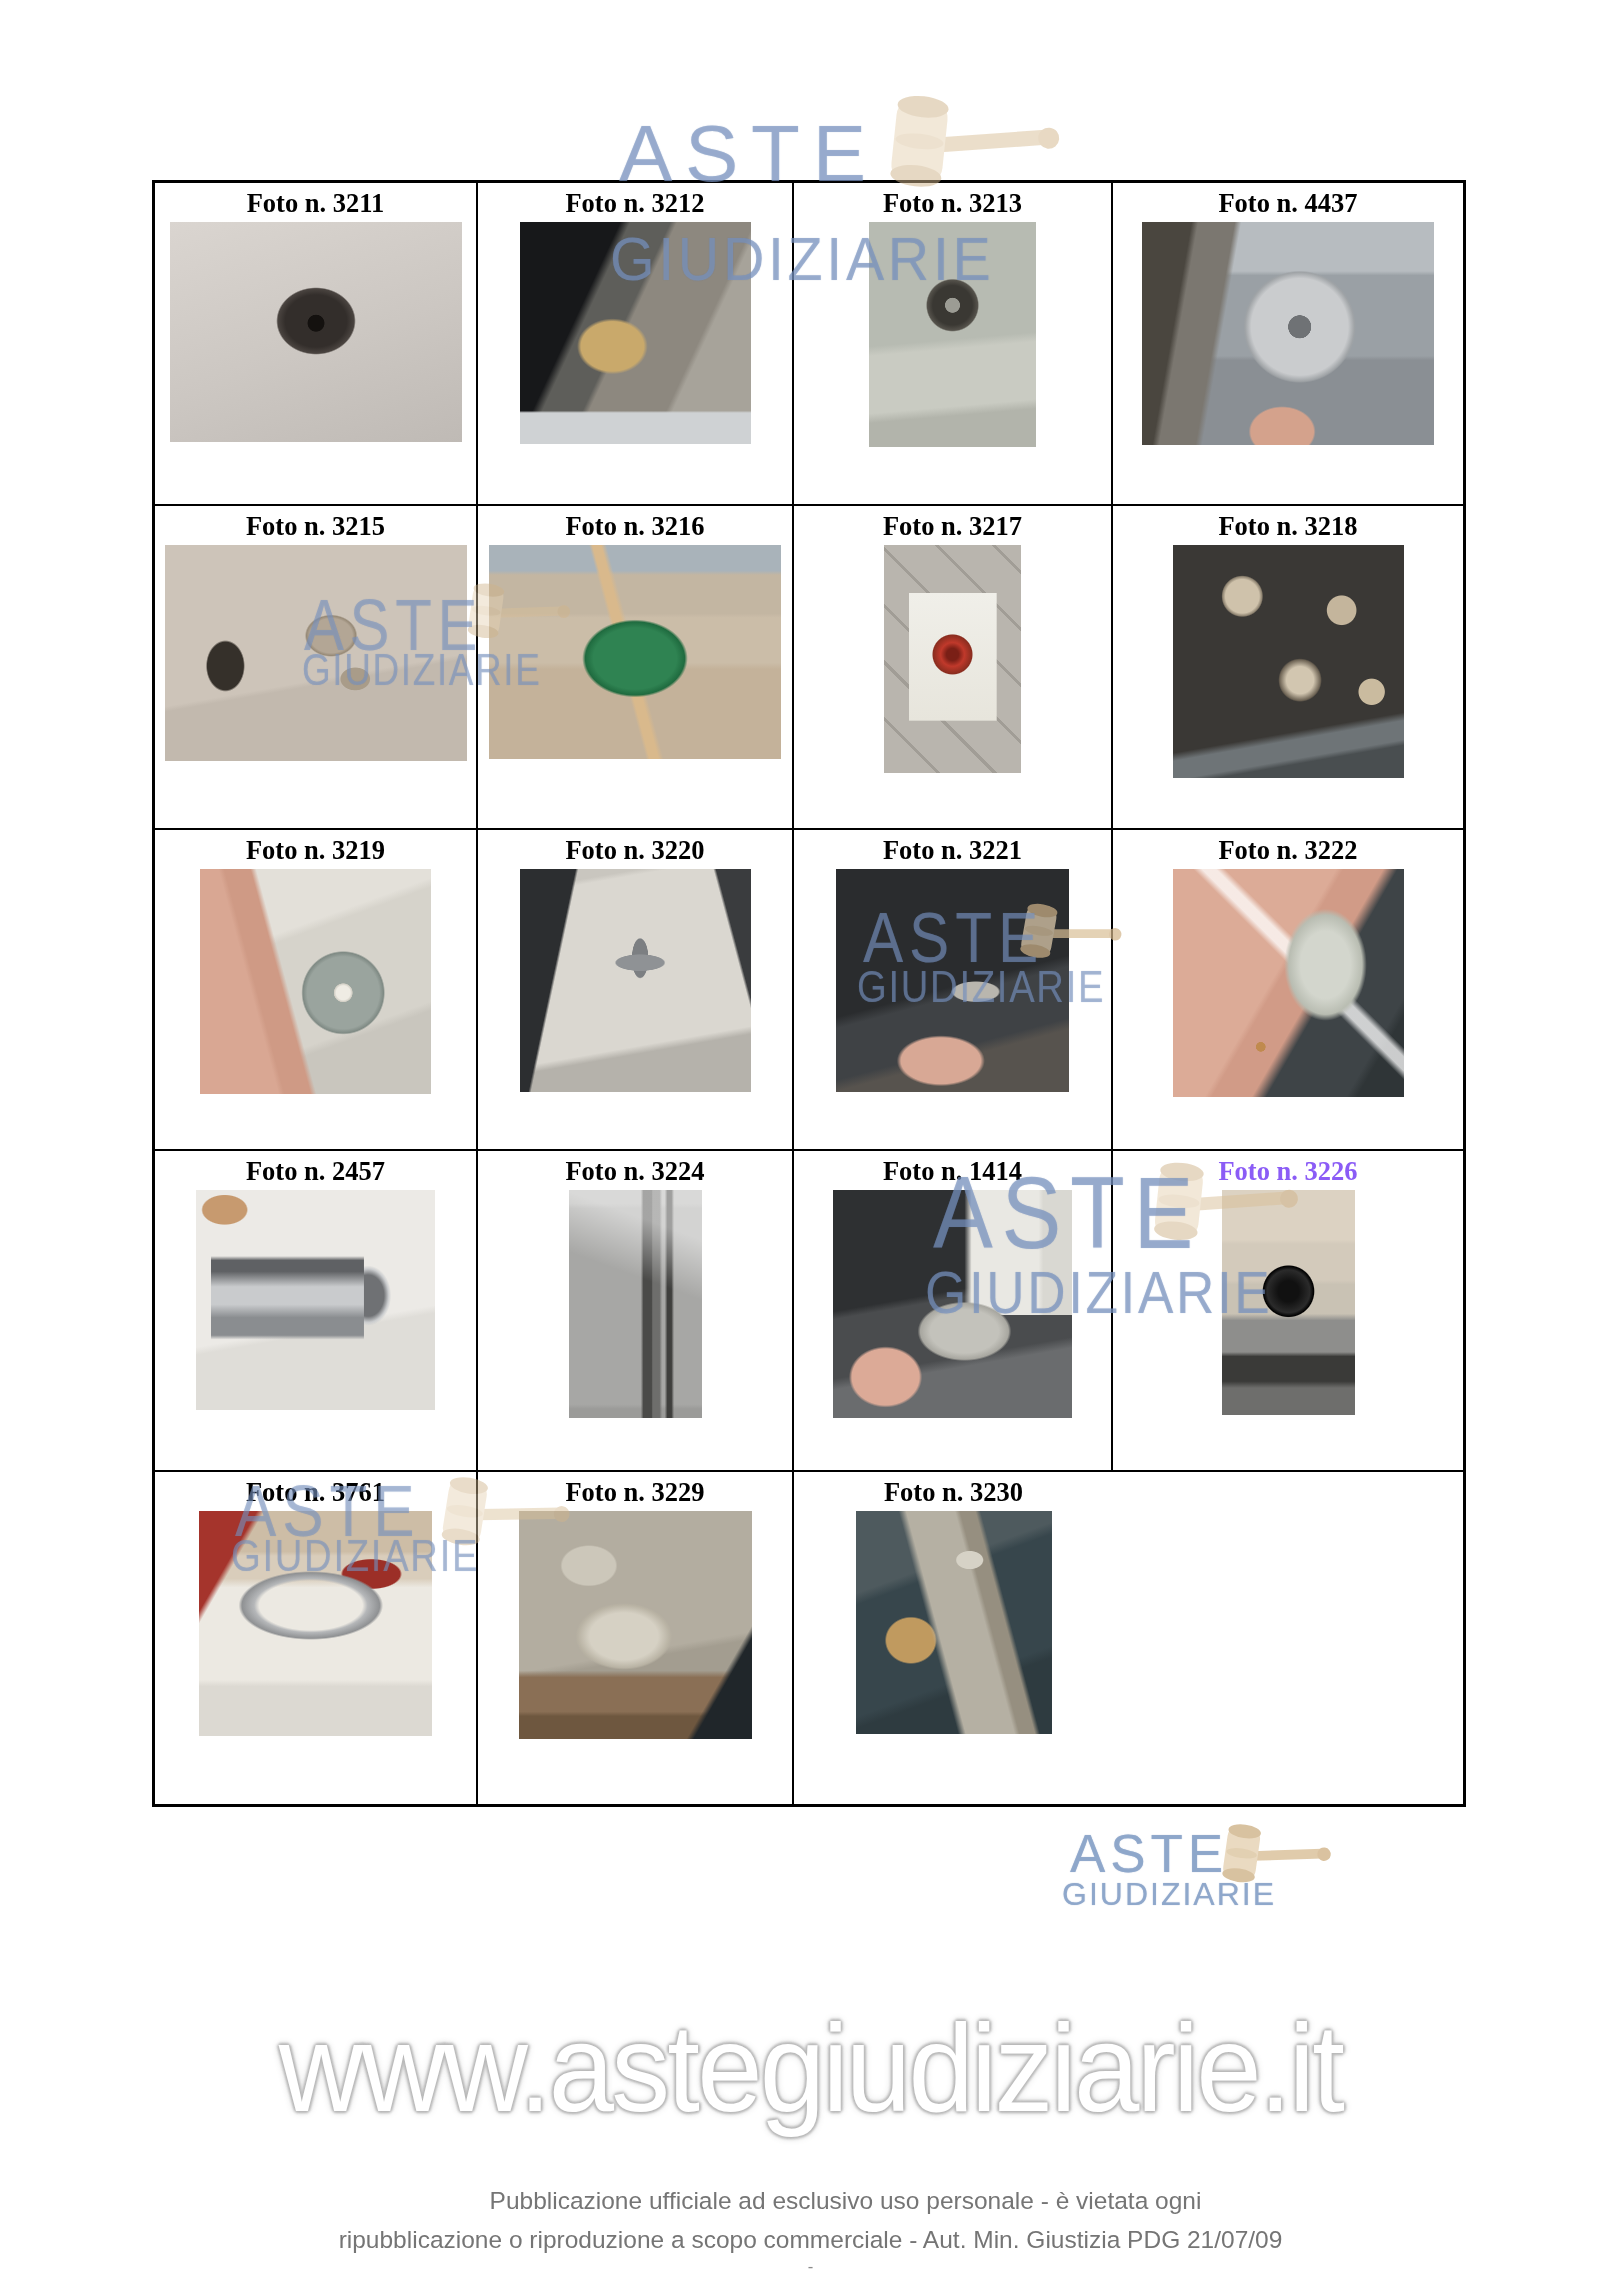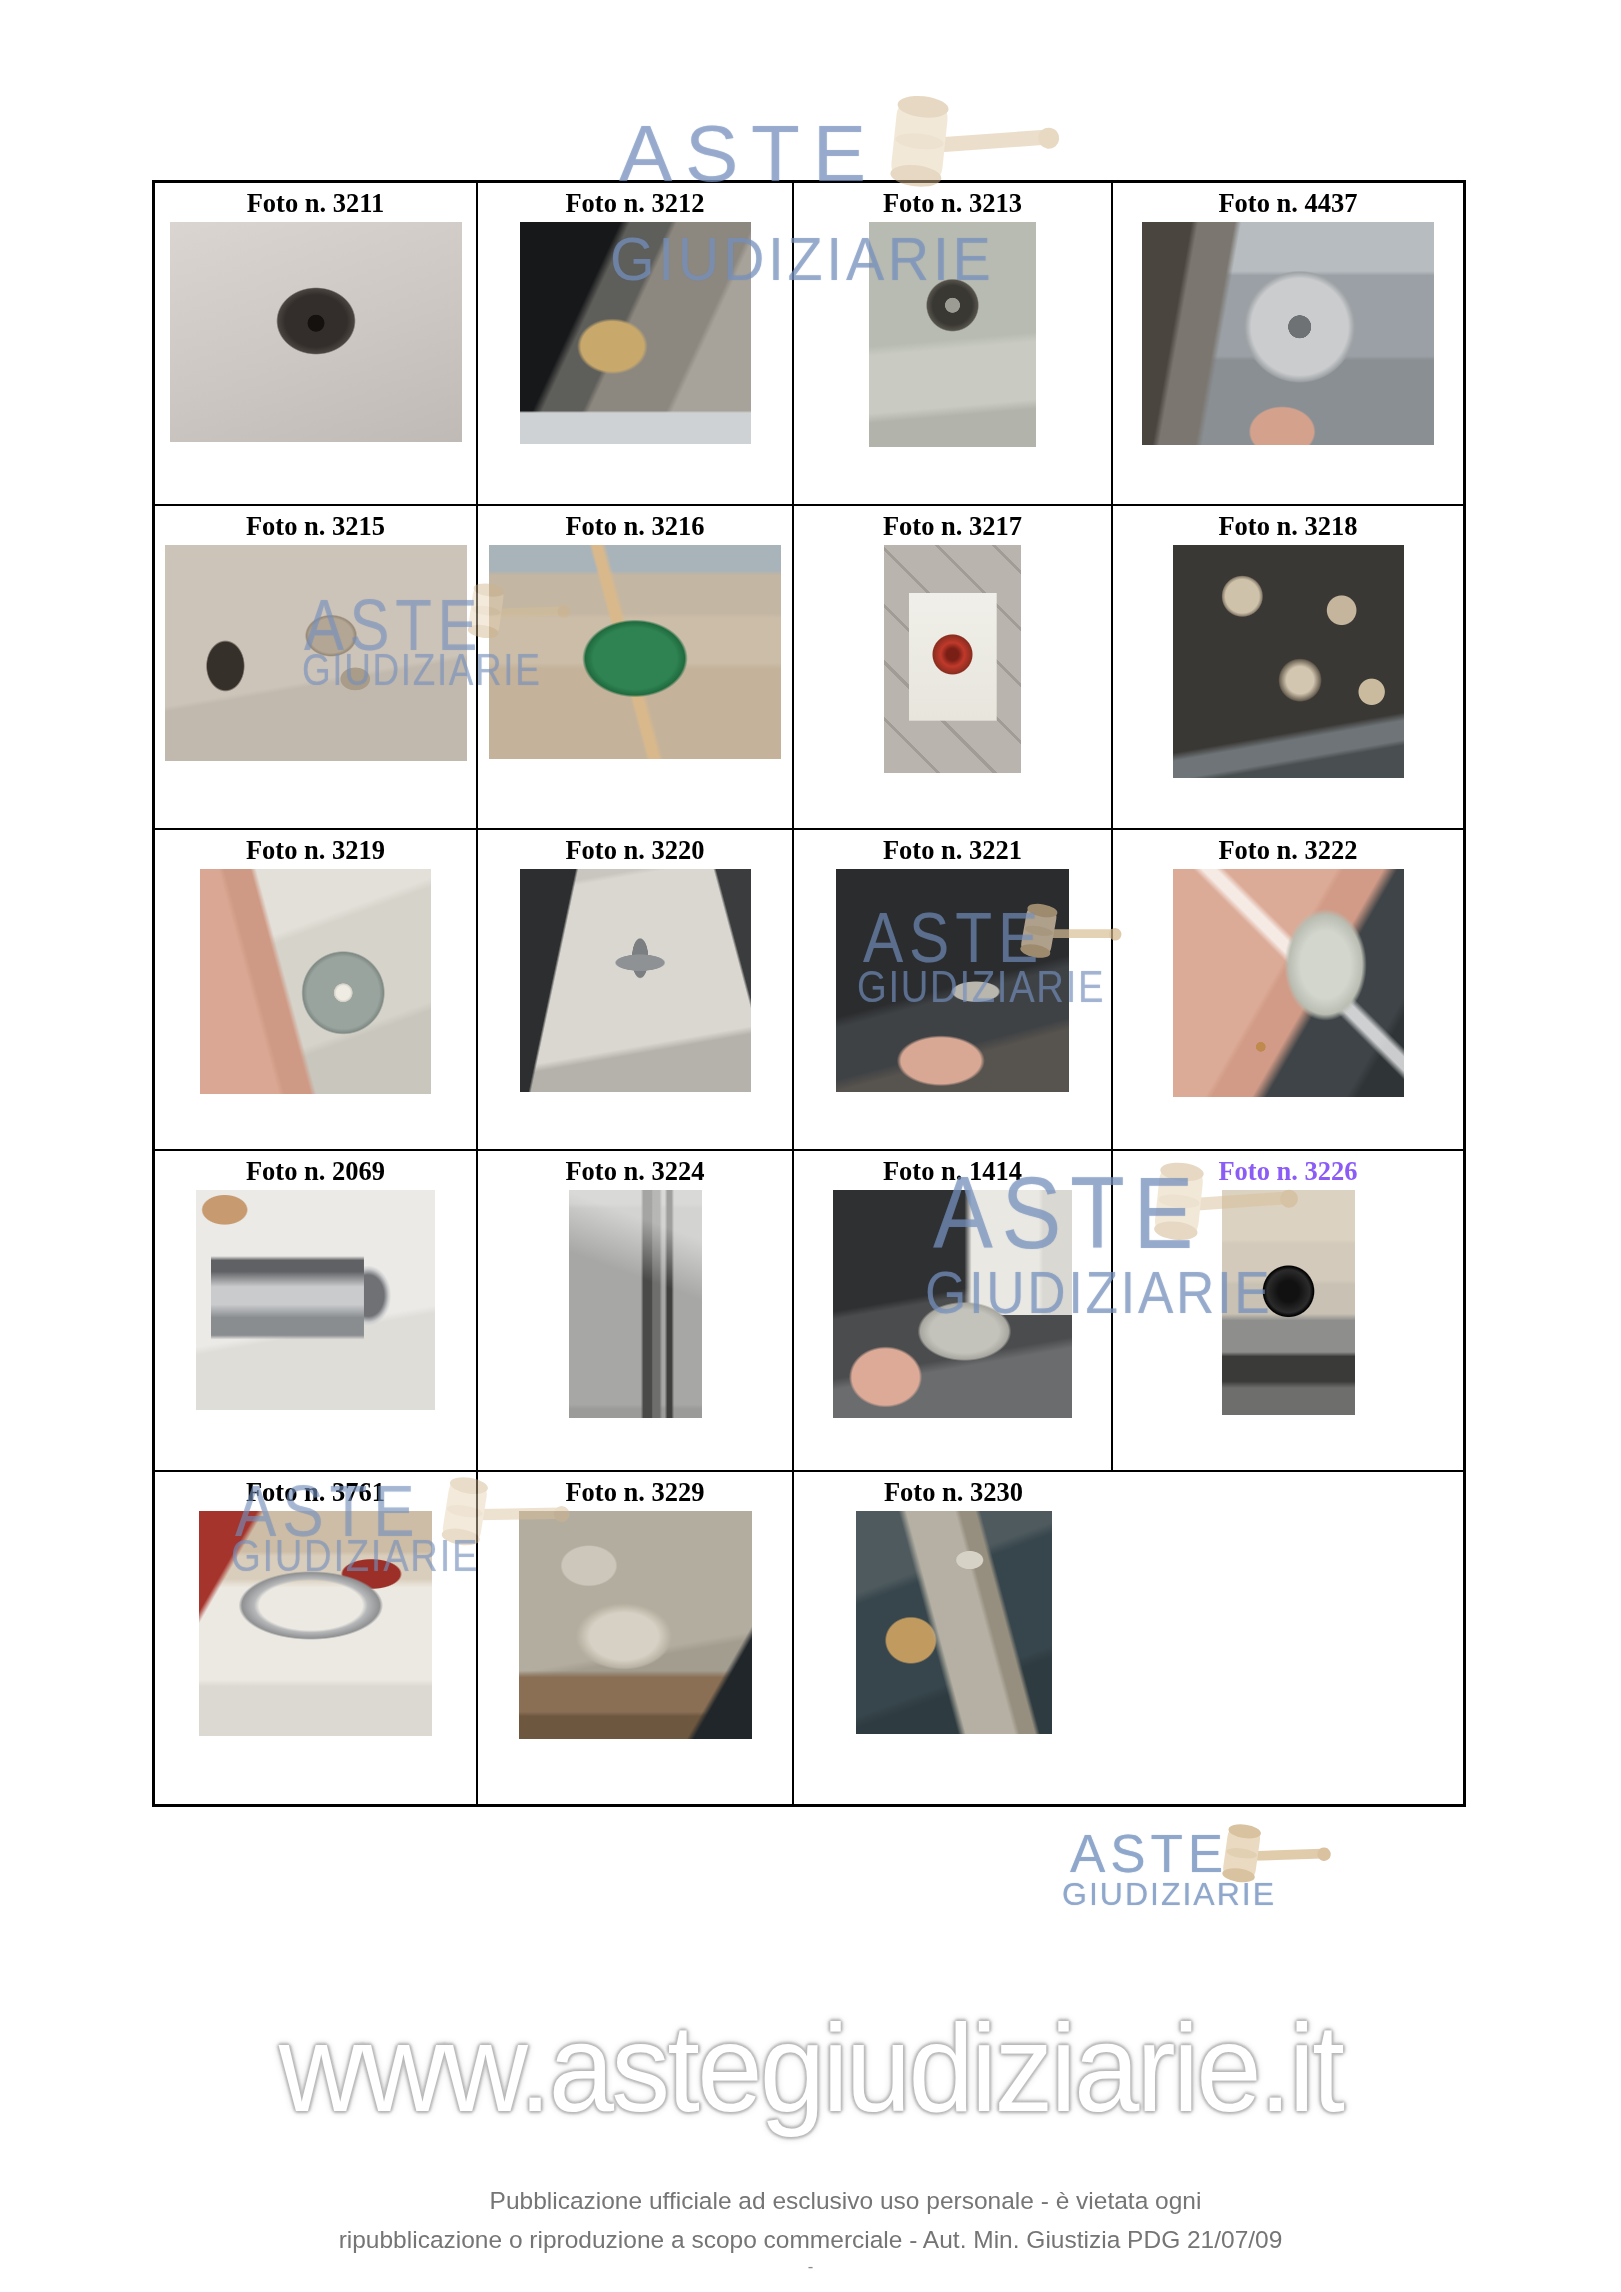--- a/index.html
+++ b/index.html
@@ -190,21 +190,21 @@
     <div class="cell">
       <div class="caption">Foto n. 3221</div>
       <div class="ph p3221" aria-label="Hand holding small metal parts over dark bench"></div>
     </div>
     <div class="cell lastcol">
       <div class="caption">Foto n. 3222</div>
       <div class="ph p3222" aria-label="Hand holding clear bag of metal pins"></div>
     </div>
 
     <div class="cell">
-      <div class="caption">Foto n. 2069</div>
+      <div class="caption">Foto n. 2457</div>
       <div class="ph p3223" aria-label="Chrome cylindrical spindle on white surface"></div>
     </div>
     <div class="cell">
       <div class="caption">Foto n. 3224</div>
       <div class="ph p3224" aria-label="Plastic bag with long metal rods"></div>
     </div>
     <div class="cell">
       <div class="caption">Foto n. 1414</div>
       <div class="ph p3225" aria-label="Hand holding plastic-wrapped metal part near window"></div>
     </div>

